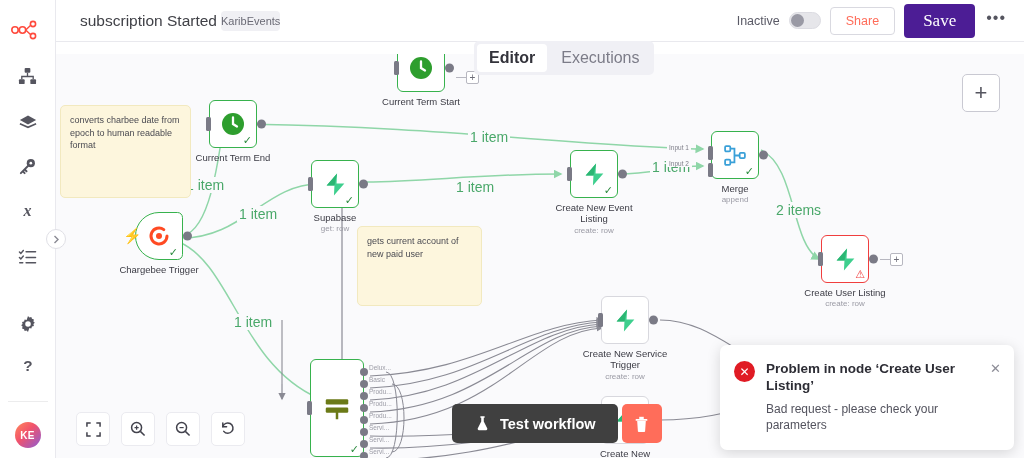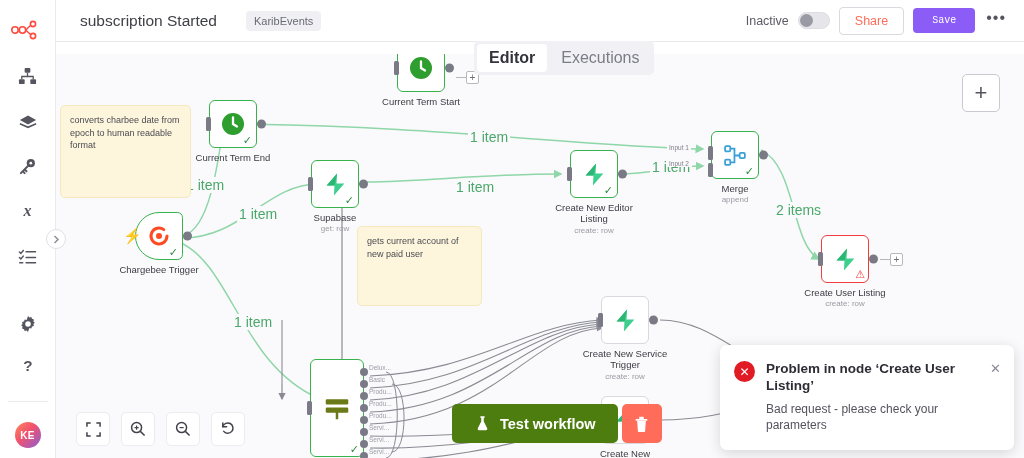--- a/index.html
+++ b/index.html
@@ -41,42 +41,42 @@
   }
 
   
   .header {
     position: absolute; left: 56px; top: 0; right: 0; height: 42px;
     background: #fff; border-bottom: 1px solid #e9e9ee;
     display: flex; align-items: center; padding: 0 16px 0 24px; z-index: 30;
   }
   .wf-title { font-size: 15.5px; color: #404147; }
   .wf-tag {
-    margin-left: 29px; background: #f0f0f4; color: #6a6a75;
-    font-size: 11px; padding: 4px 8px; border-radius: 4px; cursor: pointer;
+    margin-left: 4px; background: #f0f0f4; color: #6a6a75;
+    font-size: 11px; padding: 4px 0; border-radius: 4px; cursor: pointer;
   }
   .hdr-right { margin-left: auto; display: flex; align-items: center; gap: 9px; }
   .inactive-label { font-size: 12.5px; color: #5a5a66; }
   .toggle {
     width: 32px; height: 17px; border-radius: 9px; background: #e6e6ea;
     position: relative; cursor: pointer; border:1px solid #dcdce2;
   }
   .toggle .knob {
     position: absolute; left: 1px; top: 1px; width: 13px; height: 13px;
     border-radius: 50%; background: #9a9aa5;
   }
   .btn-share {
     border: 1px solid #d9d9e0; background: #fff; color: #ff6d5a;
     font-size: 12.5px; padding: 6px 15px; border-radius: 4px; cursor: pointer;
     font-family: "Liberation Sans", sans-serif;
   }
   .btn-save {
-    border: none; background: #8b5cf6; color: #fff;
-    font-size: 10px; padding: 7px 19px; border-radius: 4px; cursor: pointer;
-    font-family: Liberation Mono, monospace;
+    border: none; background: #4c1d95; color: #fff;
+    font-size: 17px; padding: 7px 19px; border-radius: 4px; cursor: pointer;
+    font-family: Liberation Serif, serif;
   }
   .btn-more {
     font-size: 16px; color: #55555f; cursor: pointer; letter-spacing:1px;
     padding: 0 2px 6px; line-height: 8px;
   }
 
   
   .tabs {
     position: absolute; left: 474px; top: 41px; z-index: 35;
     background: #f0f0f5; border-radius: 5px; padding: 3px;
@@ -152,21 +152,21 @@
   .add-node {
     position: absolute; right: 24px; top: 20px; width: 38px; height: 38px;
     background: #fff; border: 1px solid #c9c9d2; border-radius: 5px;
     display: flex; align-items: center; justify-content: center;
     font-size: 22px; color: #55555f; cursor: pointer; z-index: 20;
   }
 
   
   .testbar { position: absolute; left: 396px; bottom: 15px; display: flex; gap: 4px; z-index: 25; }
   .btn-test {
-    background: #4d7c0f; color: #fff; border: none; border-radius: 5px;
+    background: #404040; color: #fff; border: none; border-radius: 5px;
     font-size: 14.5px; font-weight: bold; padding: 11px 22px; cursor: pointer;
     display: flex; align-items: center; gap: 9px;
     font-family: "Liberation Sans", sans-serif;
   }
   .btn-del {
     background: #ff6d5a; border: none; border-radius: 5px; width: 40px;
     display: flex; align-items: center; justify-content: center; cursor: pointer;
   }
 
   
@@ -400,21 +400,21 @@
       <div class="nbox">
         <div class="port-in"></div>
         <svg width="25" height="25" viewBox="0 0 24 24">
           <path d="M13.5 1.5 L3.5 13 H11 L10.5 22.5 L20.5 11 H13 Z" fill="#3ecf8e"></path>
           <path d="M13.5 1.5 L3.5 13 H11 Z" fill="#2bb673"></path>
         </svg>
         <div class="ntick">✓</div>
         <div class="port-out"></div>
       </div>
       <div class="nlabel wrap">
-        <span>Create New Editor Listing</span>
+        <span>Create New Event Listing</span>
         <div class="nsub">create: row</div>
       </div>
     </div>
 
     <div class="node" style="left:655px; top:77px;">
       <div class="nbox">
         <div class="port-in i1"></div>
         <div class="port-in i2"></div>
         <svg width="25" height="25" viewBox="0 0 24 24" stroke="#3aa0d8" stroke-width="1.7" fill="none">
           <rect x="2" y="3" width="5" height="5" rx="1"></rect>

